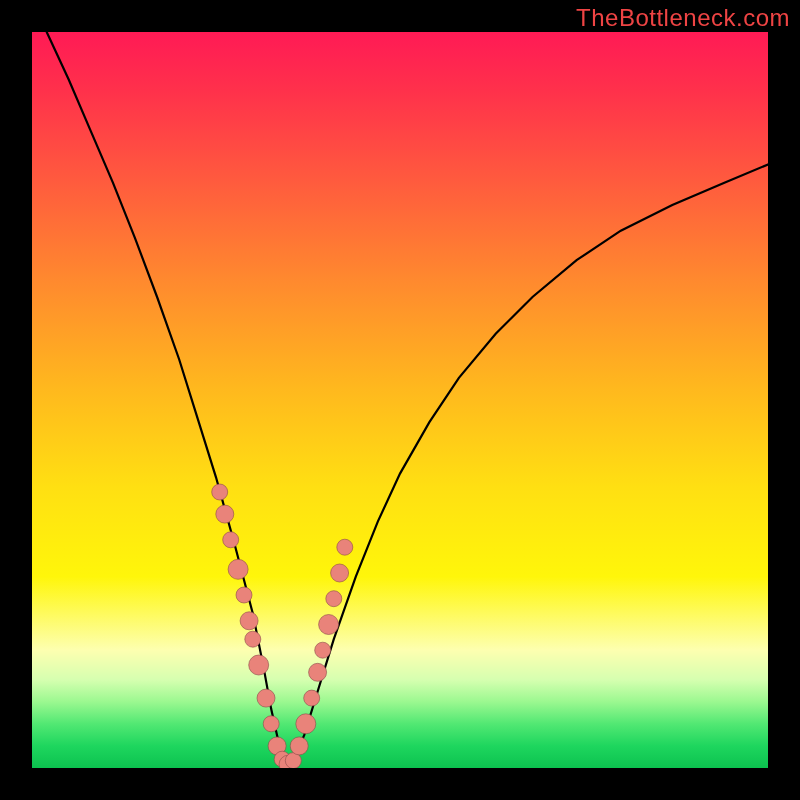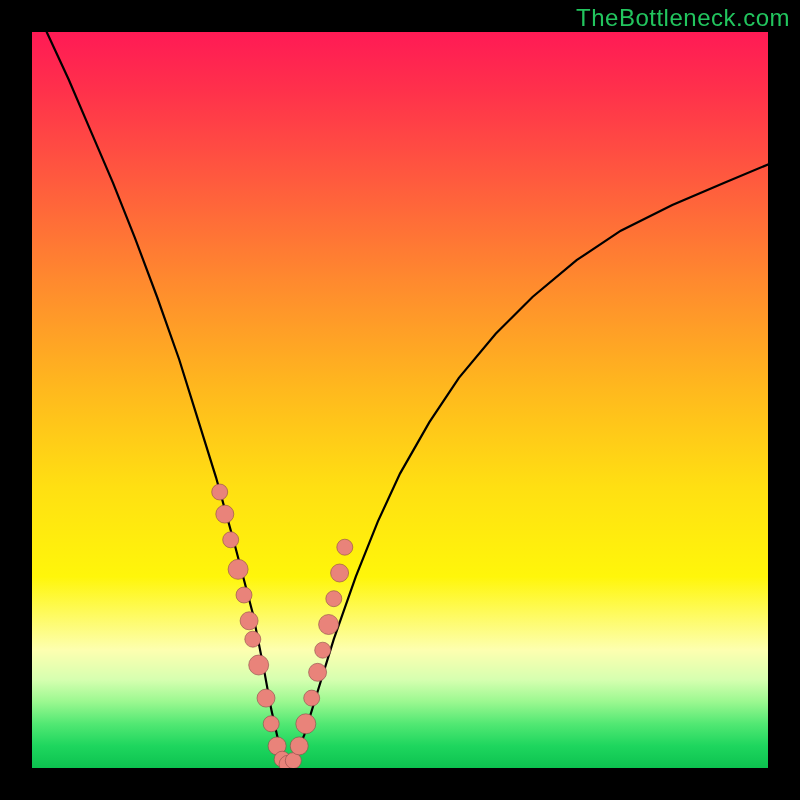--- a/index.html
+++ b/index.html
@@ -13,21 +13,21 @@
   .frame {
     width: 800px;
     height: 800px;
     background: #000;
     position: relative;
   }
   .watermark {
     position: absolute;
     top: 4px;
     right: 10px;
-    color: #22c55e;
+    color: #ef4444;
     font-size: 24px;
     font-weight: 500;
     letter-spacing: 0.5px;
     z-index: 5;
   }
   .plot {
     position: absolute;
     top: 32px;
     left: 32px;
     width: 736px;

